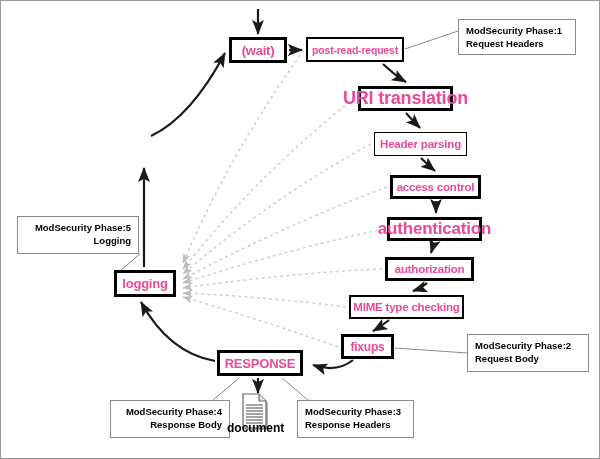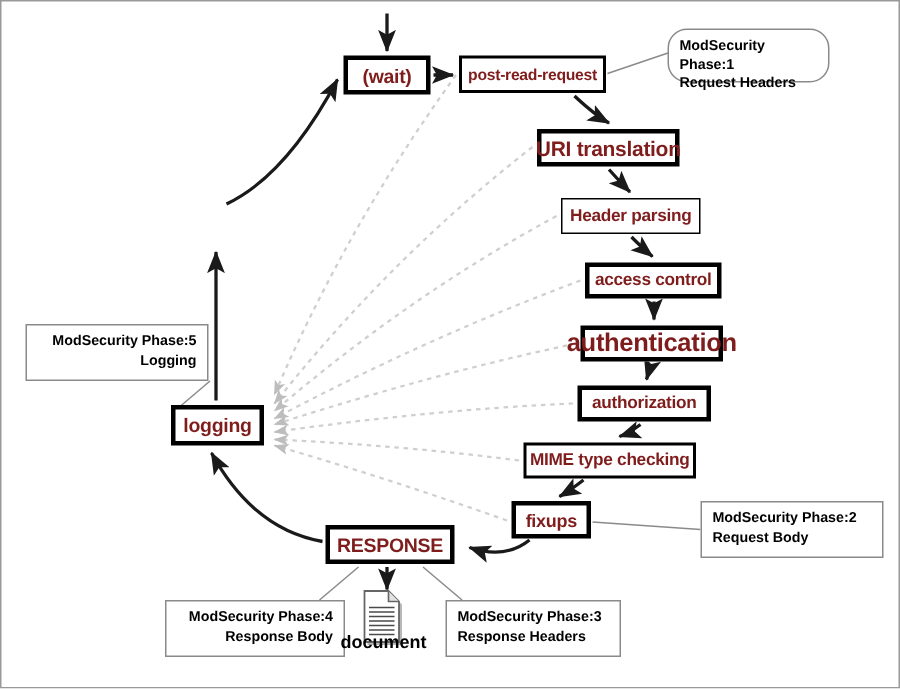--- a/index.html
+++ b/index.html
@@ -15,21 +15,21 @@
   }
 
   #svg-layer{position:absolute;left:0;top:0;width:600px;height:459px;}
 
   
   .node{
     position:absolute;
     box-sizing:border-box;
     background:#ffffff;
     border:2.5px solid #000000;
-    color:#7f1d1d;
+    color:#ec4899;
     font-weight:bold;
     display:flex;align-items:center;justify-content:center;
     text-align:left;
     white-space:nowrap;
     letter-spacing:-0.2px;
     z-index:3;
   }
   .node.thin{border-width:1.6px;}
   .node.heavy{border-width:3px;}
 
@@ -124,31 +124,31 @@
       <path d="M404,48 L463,28"></path>
       <path d="M139,253 L119,270"></path>
       <path d="M394,347 L466,352"></path>
       <path d="M238,377 L212,399"></path>
       <path d="M281,377 L307,399"></path>
     </g>
   </svg>
 
   <div class="node heavy" style="left:228px;top:36px;width:58px;height:26px;font-size:13px;">(wait)</div>
   <div class="node" style="left:305px;top:36px;width:98px;height:25px;font-size:10.5px;">post-read-request</div>
-  <div class="node heavy" style="left:357px;top:85px;width:95px;height:25px;font-size:14px;">URI translation</div>
+  <div class="node heavy" style="left:357px;top:85px;width:95px;height:25px;font-size:18px;">URI translation</div>
   <div class="node heavy" style="left:389px;top:174px;width:91px;height:24px;font-size:11.5px;">access control</div>
   <div class="node thin" style="left:373px;top:131px;width:93px;height:24px;font-size:11.5px;">Header parsing</div>
   <div class="node heavy" style="left:386px;top:216px;width:95px;height:24px;font-size:17px;">authentication</div>
   <div class="node heavy" style="left:384px;top:256px;width:89px;height:24px;font-size:11.5px;">authorization</div>
   <div class="node" style="left:348px;top:294px;width:115px;height:24px;font-size:11.5px;">MIME type checking</div>
   <div class="node heavy" style="left:340px;top:333px;width:53px;height:25px;font-size:12px;">fixups</div>
   <div class="node heavy" style="left:216px;top:349px;width:86px;height:26px;font-size:13px;">RESPONSE</div>
   <div class="node heavy" style="left:113px;top:269px;width:62px;height:27px;font-size:13px;">logging</div>
 
-  <div class="ann" style="left:444px;top:18px;width:108px;height:36px;border-radius:13px;">
+  <div class="ann" style="left:457px;top:18px;width:118px;height:36px;">
     <div>ModSecurity Phase:1</div>
     <div>Request Headers</div>
   </div>
 
   <div class="ann right-align" style="left:16px;top:215px;width:122px;height:38px;">
     <div>ModSecurity Phase:5</div>
     <div>Logging</div>
   </div>
 
   <div class="ann" style="left:466px;top:333px;width:122px;height:38px;">

